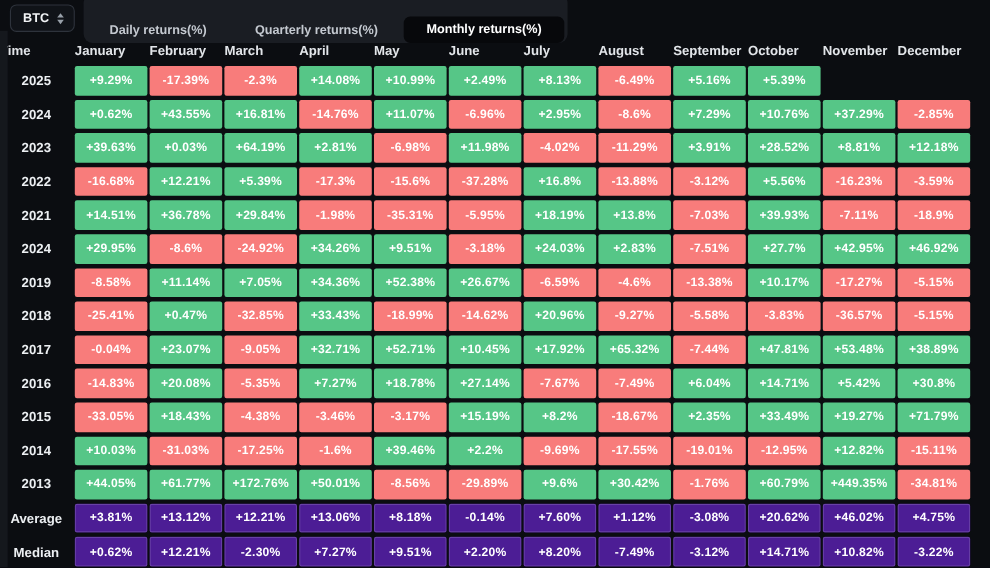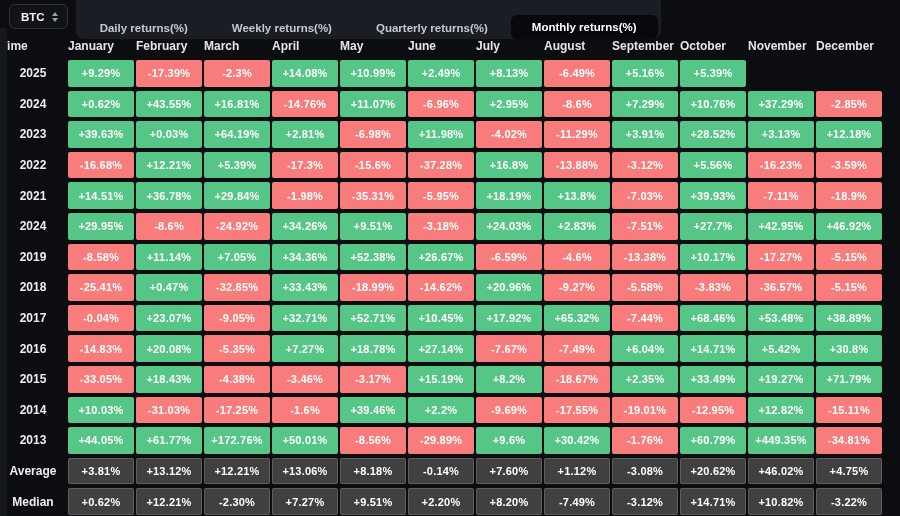--- a/index.html
+++ b/index.html
@@ -66,41 +66,40 @@
     display:flex; align-items:center; justify-content:center;
     font-size:12px; font-weight:600; color:#eceff2; white-space:nowrap;
   }
   .cell {
     display:flex; align-items:center; justify-content:center;
     font-size:11px; font-weight:700; color:#ffffff;
     border-radius:2px; letter-spacing:.2px; white-space:nowrap;
   }
   .cell.pos { background:#56c687; }
   .cell.neg { background:#f87c7b; }
-  .cell.sum { background:#404040; box-shadow:inset 0 0 0 1px rgba(255,255,255,.16); }
+  .cell.sum { background:#4c1d95; box-shadow:inset 0 0 0 1px rgba(255,255,255,.16); }
   .cell.empty { background:transparent; }
 </style>
 </head>
 <body>
 
 <div class="page">
   <div class="left-strip"></div>
 
 
   <div class="toolbar">
     <button class="coin-select">
       <span>BTC</span>
       <span class="updown">
         <span class="tri-up"></span>
           <span class="tri-down"></span>
       </span>
     </button>
     <div class="tabs">
       <button class="tab">Daily returns(%)</button>
-      <button class="tab">Weekly returns(%)</button>
       <button class="tab">Quarterly returns(%)</button>
       <button class="tab active">Monthly returns(%)</button>
     </div>
   </div>
 
   <div class="thead" id="thead">
       <div class="hcell">Time</div>
       <div class="hcell">January</div>
       <div class="hcell">February</div>
       <div class="hcell">March</div>
@@ -145,21 +144,21 @@
       <div class="cell pos">+39.63%</div>
       <div class="cell pos">+0.03%</div>
       <div class="cell pos">+64.19%</div>
       <div class="cell pos">+2.81%</div>
       <div class="cell neg">-6.98%</div>
       <div class="cell pos">+11.98%</div>
       <div class="cell neg">-4.02%</div>
       <div class="cell neg">-11.29%</div>
       <div class="cell pos">+3.91%</div>
       <div class="cell pos">+28.52%</div>
-      <div class="cell pos">+3.13%</div>
+      <div class="cell pos">+8.81%</div>
       <div class="cell pos">+12.18%</div>
       <div class="ylabel">2022</div>
       <div class="cell neg">-16.68%</div>
       <div class="cell pos">+12.21%</div>
       <div class="cell pos">+5.39%</div>
       <div class="cell neg">-17.3%</div>
       <div class="cell neg">-15.6%</div>
       <div class="cell neg">-37.28%</div>
       <div class="cell pos">+16.8%</div>
       <div class="cell neg">-13.88%</div>
@@ -222,21 +221,21 @@
       <div class="ylabel">2017</div>
       <div class="cell neg">-0.04%</div>
       <div class="cell pos">+23.07%</div>
       <div class="cell neg">-9.05%</div>
       <div class="cell pos">+32.71%</div>
       <div class="cell pos">+52.71%</div>
       <div class="cell pos">+10.45%</div>
       <div class="cell pos">+17.92%</div>
       <div class="cell pos">+65.32%</div>
       <div class="cell neg">-7.44%</div>
-      <div class="cell pos">+68.46%</div>
+      <div class="cell pos">+47.81%</div>
       <div class="cell pos">+53.48%</div>
       <div class="cell pos">+38.89%</div>
       <div class="ylabel">2016</div>
       <div class="cell neg">-14.83%</div>
       <div class="cell pos">+20.08%</div>
       <div class="cell neg">-5.35%</div>
       <div class="cell pos">+7.27%</div>
       <div class="cell pos">+18.78%</div>
       <div class="cell pos">+27.14%</div>
       <div class="cell neg">-7.67%</div>

